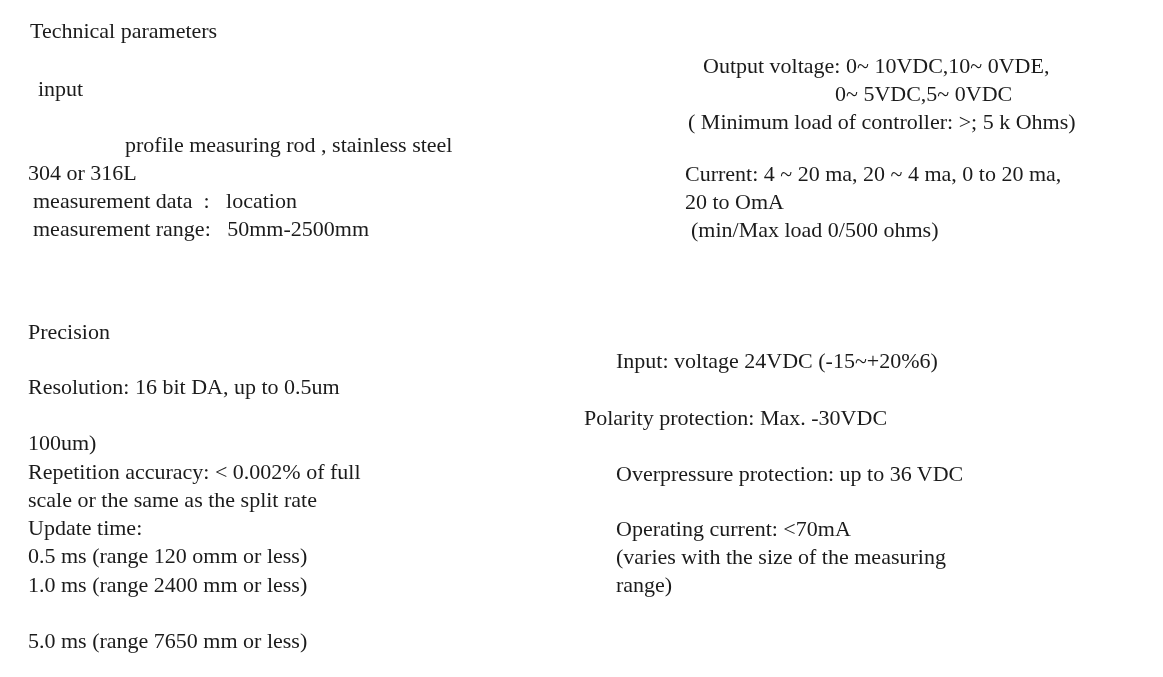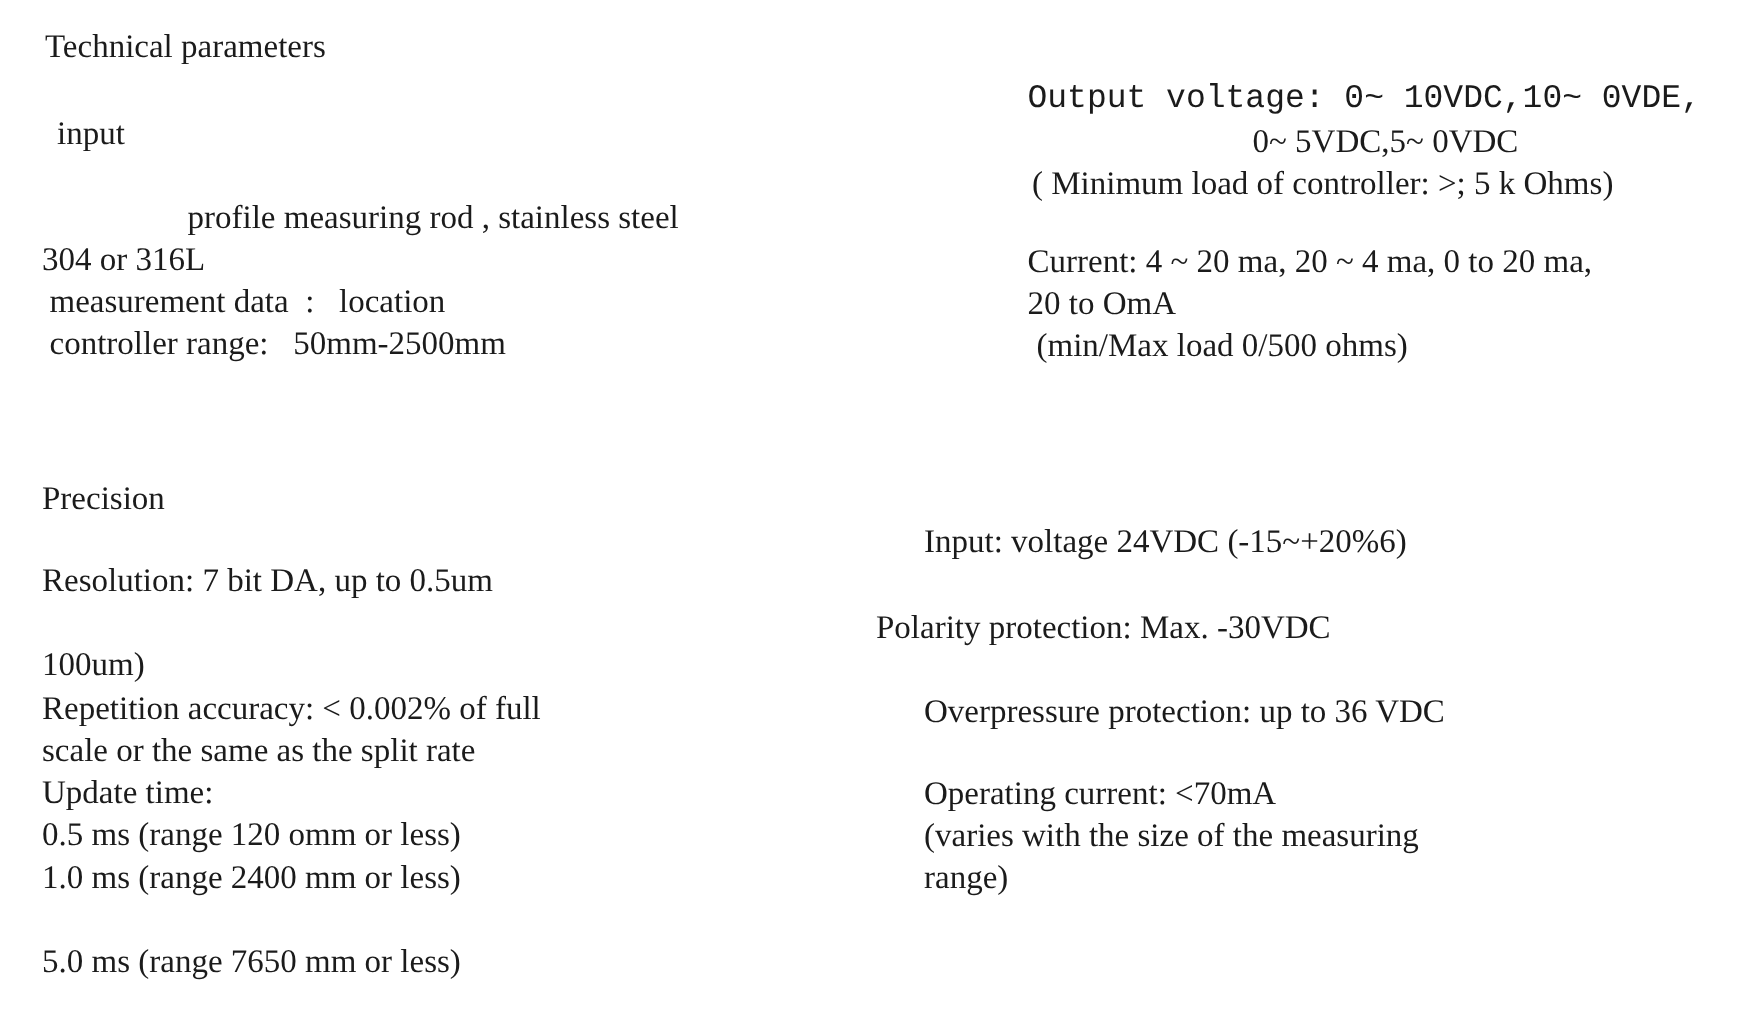--- a/index.html
+++ b/index.html
@@ -26,32 +26,32 @@
 </head>
 <body>
 
 <div class="page">
 
   <div class="ln" style="left:30px;  top:17px;">Technical parameters</div>
   <div class="ln" style="left:38px;  top:75px;">input</div>
   <div class="ln" style="left:125px; top:131px;">profile measuring rod , stainless steel</div>
   <div class="ln" style="left:28px;  top:159px;">304 or 316L</div>
   <div class="ln" style="left:33px;  top:187px;">measurement data  :   location</div>
-  <div class="ln" style="left:33px;  top:215px;">controller range:   50mm-2500mm</div>
+  <div class="ln" style="left:33px;  top:215px;">measurement range:   50mm-2500mm</div>
 
-  <div class="ln" style="left:685px; top:52px;font-family:Liberation Mono, monospace;">Output voltage: 0~ 10VDC,10~ 0VDE,</div>
+  <div class="ln" style="left:703px; top:52px;">Output voltage: 0~ 10VDC,10~ 0VDE,</div>
   <div class="ln" style="left:835px; top:80px;">0~ 5VDC,5~ 0VDC</div>
   <div class="ln" style="left:688px; top:108px;">( Minimum load of controller: &gt;; 5 k Ohms)</div>
 
   <div class="ln" style="left:685px; top:160px;">Current: 4 ~ 20 ma, 20 ~ 4 ma, 0 to 20 ma,</div>
   <div class="ln" style="left:685px; top:188px;">20 to OmA</div>
   <div class="ln" style="left:691px; top:216px;">(min/Max load 0/500 ohms)</div>
 
   <div class="ln" style="left:28px;  top:318px;">Precision</div>
-  <div class="ln" style="left:28px;  top:373px;">Resolution: 7 bit DA, up to 0.5um</div>
+  <div class="ln" style="left:28px;  top:373px;">Resolution: 16 bit DA, up to 0.5um</div>
   <div class="ln" style="left:28px;  top:429px;">100um)</div>
   <div class="ln" style="left:28px;  top:458px;text-align:center;">Repetition accuracy: &lt; 0.002% of full</div>
   <div class="ln" style="left:28px;  top:486px;">scale or the same as the split rate</div>
   <div class="ln" style="left:28px;  top:514px;">Update time:</div>
   <div class="ln" style="left:28px;  top:542px;">0.5 ms (range 120 omm or less)</div>
   <div class="ln" style="left:28px;  top:571px;">1.0 ms (range 2400 mm or less)</div>
   <div class="ln" style="left:28px;  top:627px;">5.0 ms (range 7650 mm or less)</div>
 
   <div class="ln" style="left:616px; top:347px;">Input: voltage 24VDC (-15~+20%6)</div>
   <div class="ln" style="left:584px; top:404px;">Polarity protection: Max. -30VDC</div>

